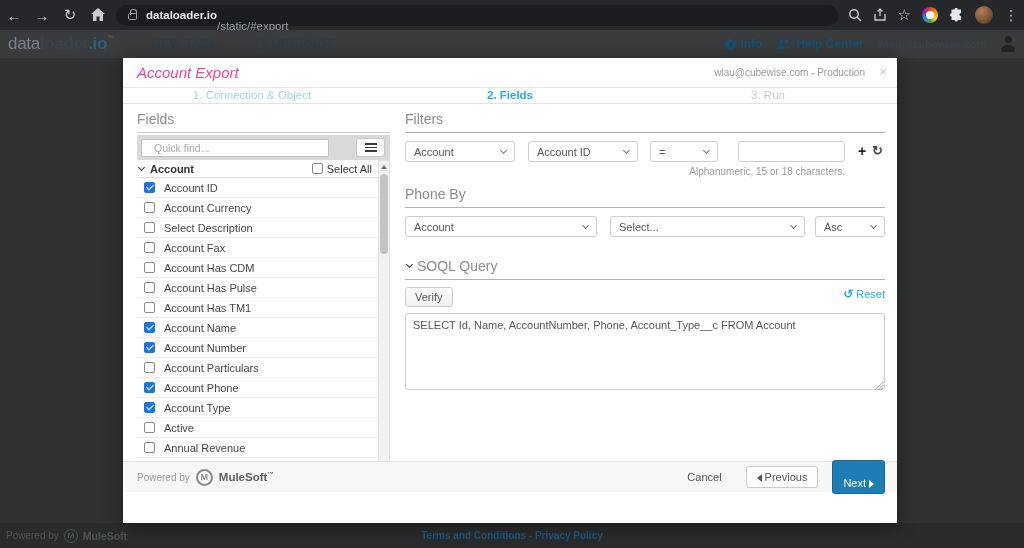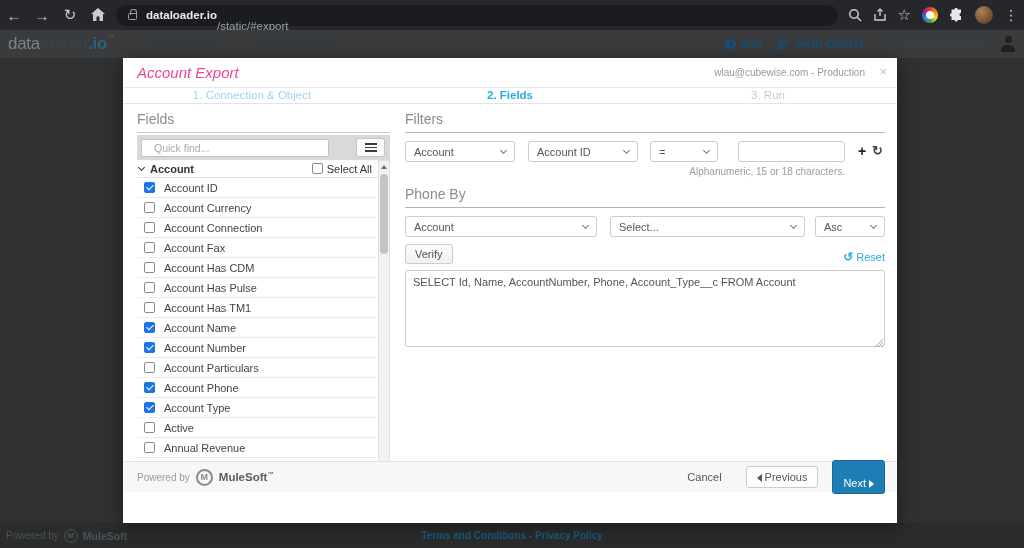--- a/index.html
+++ b/index.html
@@ -101,21 +101,21 @@
   .fr-in { position:absolute; left:333px; width:107px; height:21px; border:1px solid #ccc; border-radius:3px; font-size:11px; padding:0 6px; color:#555; outline:none; font-family:"Liberation Sans",sans-serif; }
   .plus-b { position:absolute; left:453px; top:3px; font-size:14px; font-weight:bold; color:#222; cursor:pointer; line-height:14px; }
   .sync-b { position:absolute; left:467px; top:3px; font-size:13px; font-weight:bold; color:#444; cursor:pointer; line-height:14px; }
   .hint { margin-top:4px; width:440px; text-align:right; font-size:10px; color:#9a9a9a; }
   .ob-head { margin-top:2px; }
   .ob-row { position:relative; height:21px; margin-top:8px; }
   .ob-s1 { position:absolute; left:0; width:192px; }
   .ob-s2 { position:absolute; left:205px; width:195px; }
   .ob-s3 { position:absolute; left:410px; width:70px; }
   .soql-head { margin-top:14px; }
-  .verify-row { margin-top:7px; display:flex; align-items:flex-end; justify-content:space-between; }
+  .verify-row { margin-top:7px; display:flex; align-items:flex-start; justify-content:space-between; }
   .verify-btn { height:20px; border:1px solid #ccc; border-radius:3px; background:linear-gradient(#fdfdfd,#f0f0f0); font-size:11px; color:#555; padding:0 9px; cursor:pointer; font-family:"Liberation Sans",sans-serif; }
   .reset-link { color:#29abe2; font-size:11px; cursor:pointer; display:flex; align-items:center; gap:3px; }
   .reset-link .ric { font-weight:bold; font-size:12px; }
   .soql-ta { margin-top:6px; width:480px; height:77px; border:1px solid #ccc; border-radius:3px; font-size:11px; color:#555; padding:5px 7px; resize:none; outline:none; font-family:"Liberation Sans",sans-serif; position:relative; }
   .ta-wrap { position:relative; width:480px; }
   .ta-grip { position:absolute; right:2px; bottom:4px; width:8px; height:8px; background:
       linear-gradient(135deg, transparent 0 50%, #aaa 50% 56%, transparent 56% 68%, #aaa 68% 74%, transparent 74% 86%, #aaa 86% 92%, transparent 92%); pointer-events:none; }
 
   
   .modal-ftr { position:absolute; left:0; bottom:0; width:774px; height:31px; background:#f7f7f7; border-top:1px solid #e2e2e2; display:flex; align-items:center; padding:0 12px 0 14px; }
@@ -257,21 +257,21 @@
               <span>Account ID</span>
             </div>
 
             <div class="frow">
               <span class="cb"></span>
               <span>Account Currency</span>
             </div>
 
             <div class="frow">
               <span class="cb"></span>
-              <span>Account Connection</span>
+              <span>Select Description</span>
             </div>
 
             <div class="frow">
               <span class="cb"></span>
               <span>Account Fax</span>
             </div>
 
             <div class="frow">
               <span class="cb"></span>
               <span>Account Has CDM</span>
@@ -377,20 +377,24 @@
         <span class="fsel ob-s2">
             <span>Select...</span>
             <span class="chev"></span>
           </span>
         <span class="fsel ob-s3">
             <span>Asc</span>
             <span class="chev"></span>
           </span>
       </div>
 
+      <div class="sec-head soql-head">
+        <span class="chev small" style="margin-left:2px;"></span>
+        <span>SOQL Query</span>
+      </div>
       <div class="verify-row">
         <button class="verify-btn">Verify</button>
         <span class="reset-link">
           <span class="ric">↺</span>
           <span>Reset</span>
         </span>
       </div>
       <div class="ta-wrap">
         <textarea class="soql-ta" style="">SELECT Id, Name, AccountNumber, Phone, Account_Type__c FROM Account</textarea>
         <span class="ta-grip"></span>

